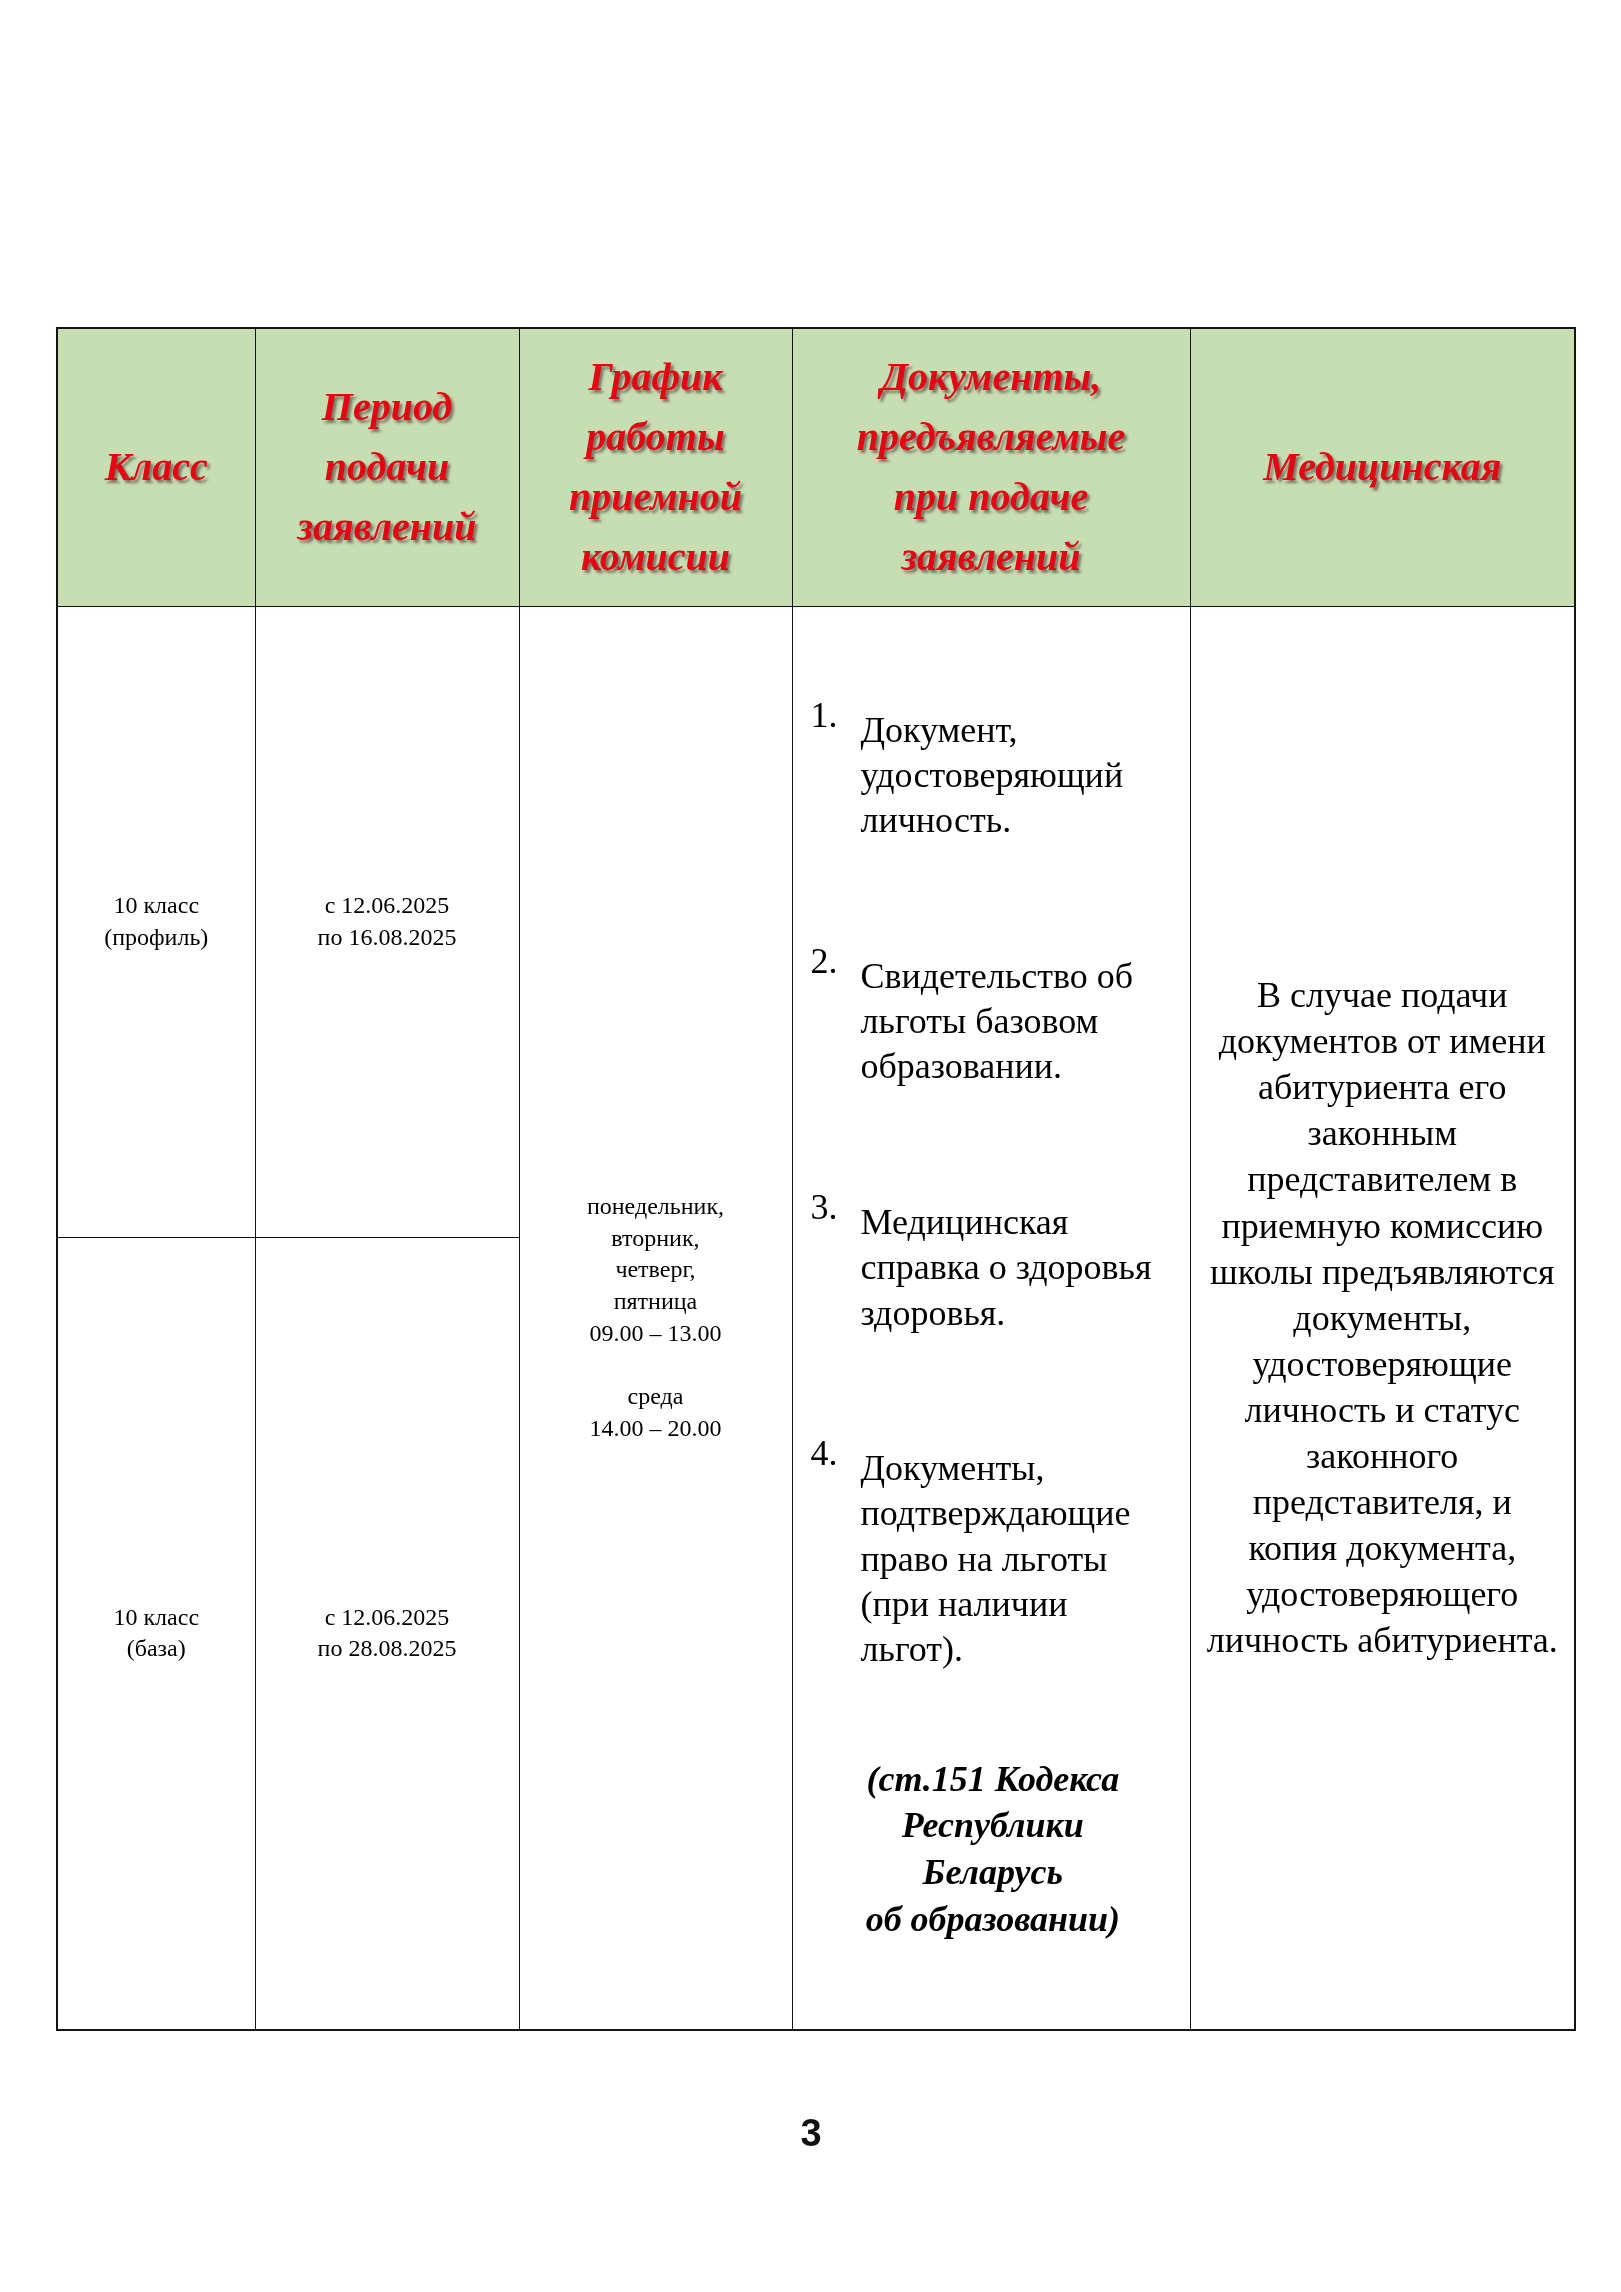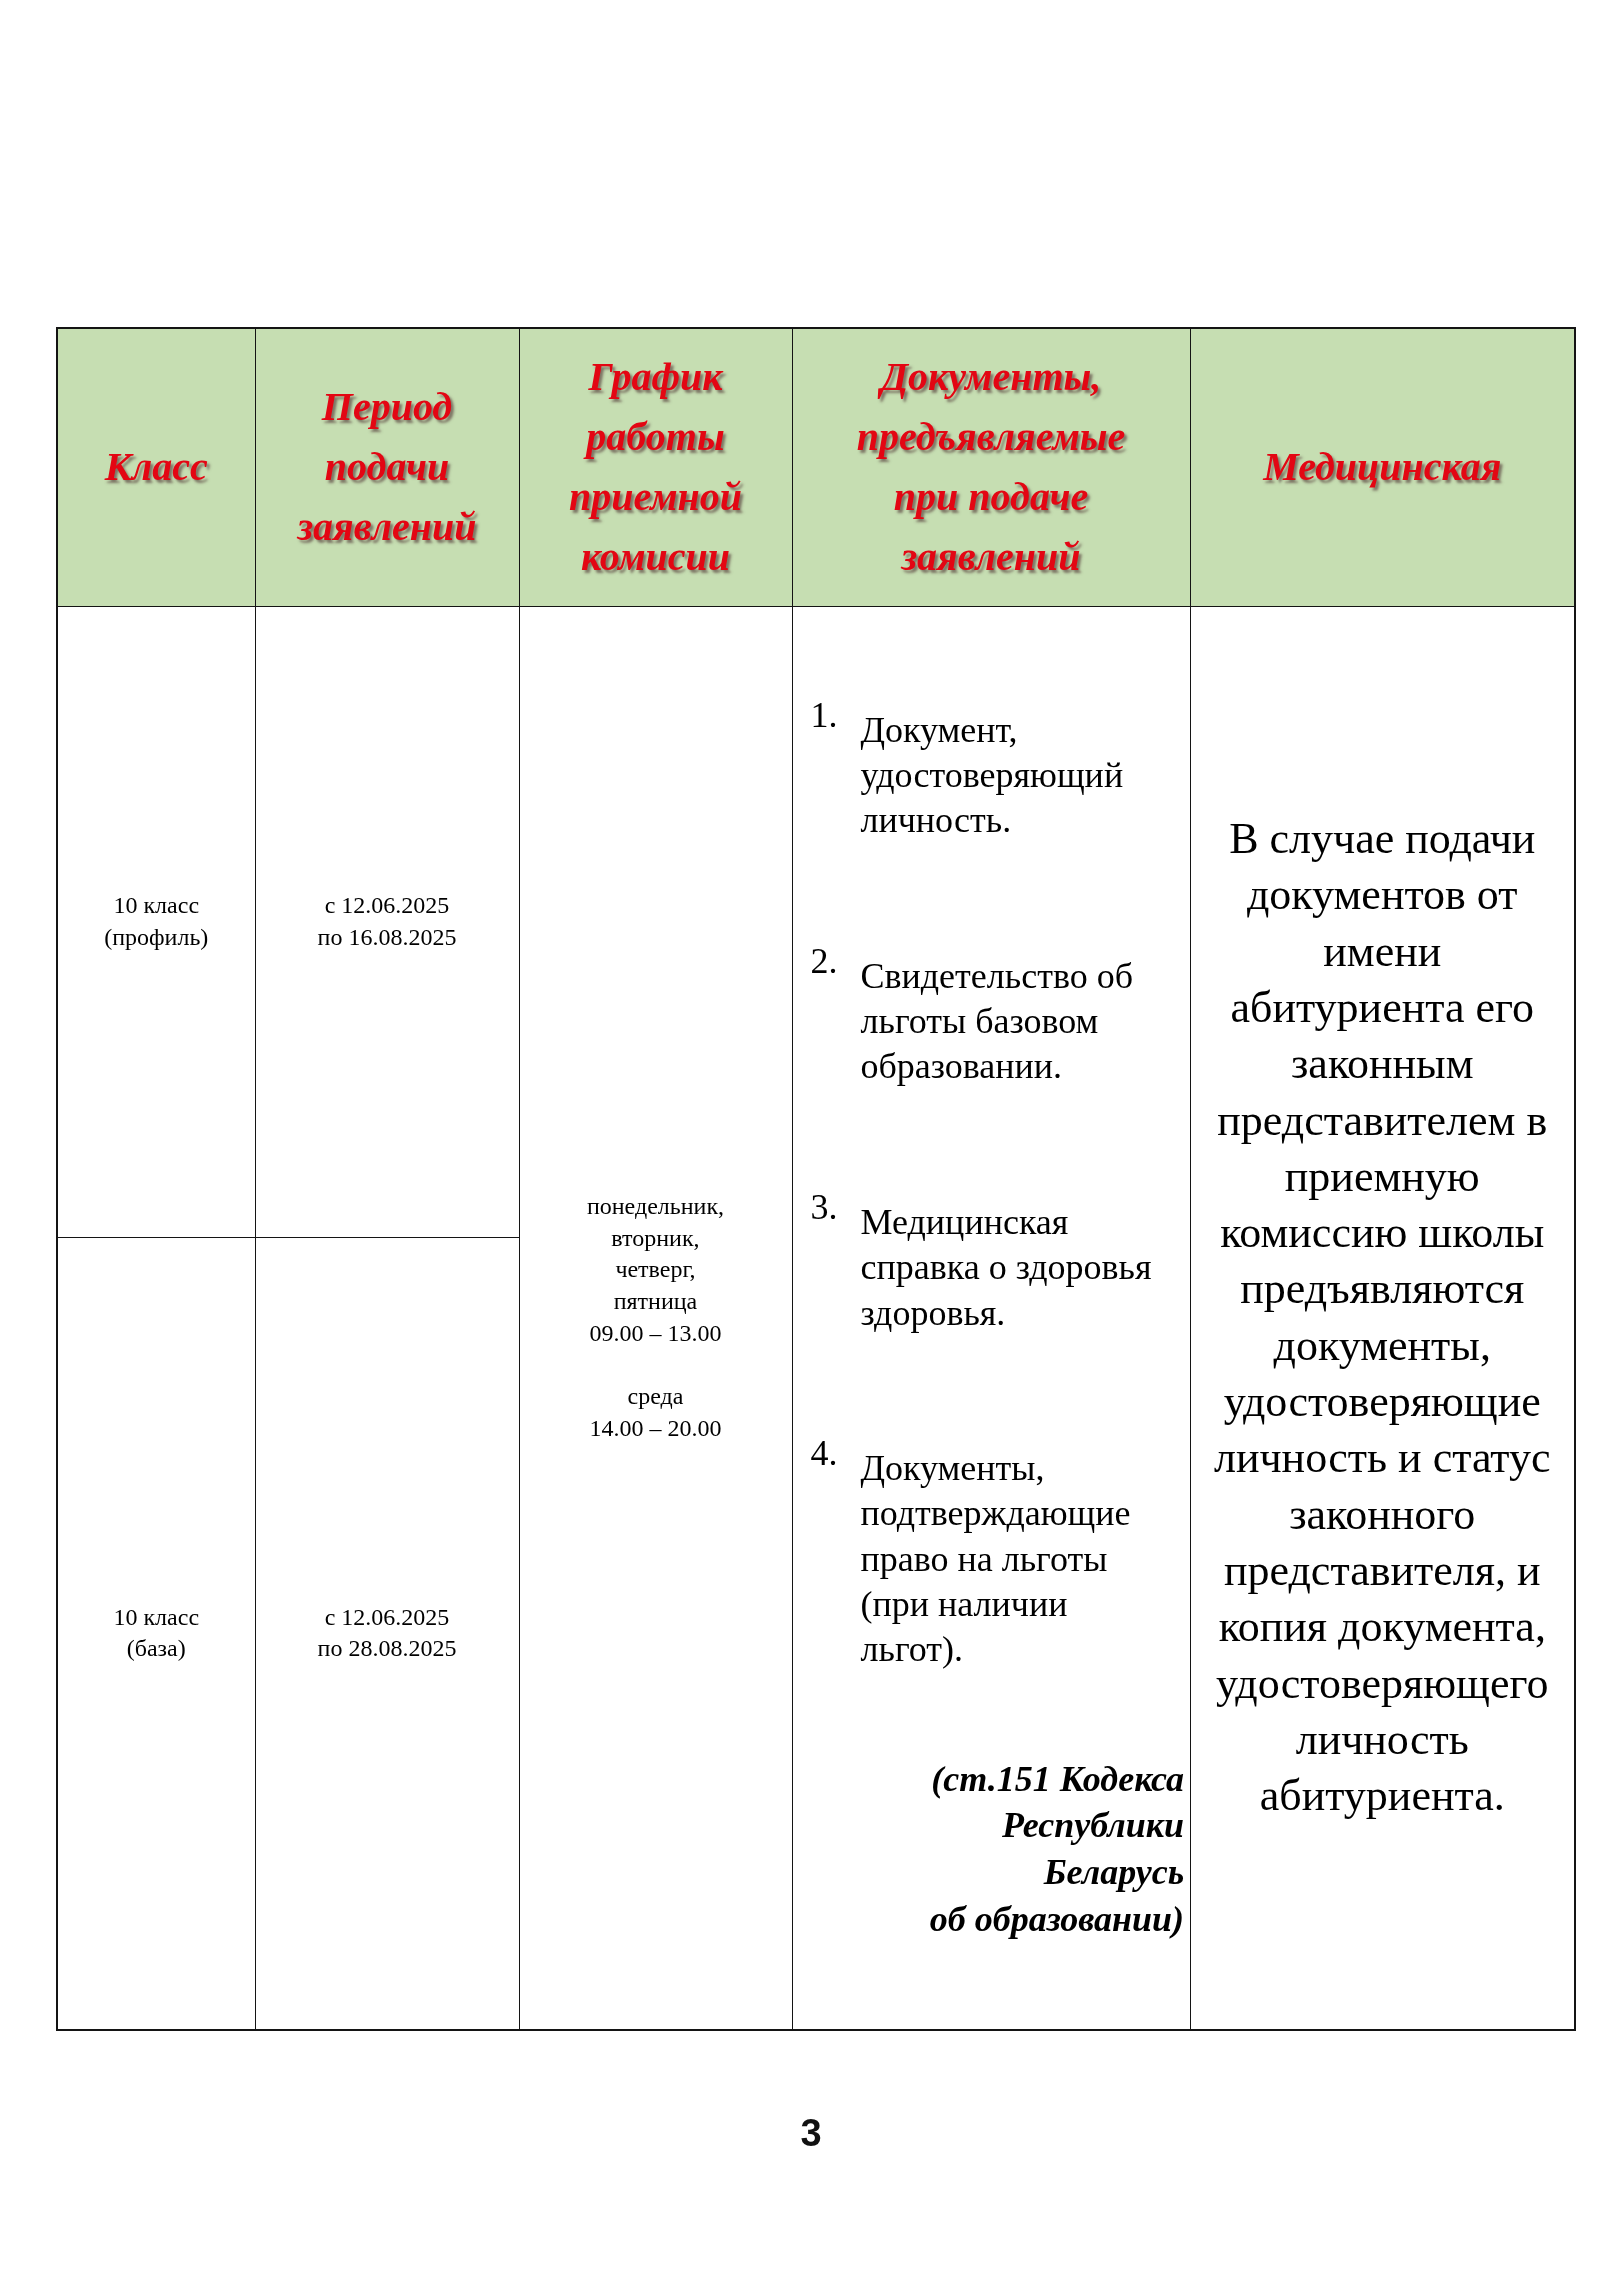--- a/index.html
+++ b/index.html
@@ -90,30 +90,30 @@
     box-sizing: border-box;
     padding-left: 9px;
   }
   .doc-item .txt {
     flex: 1;
     padding-right: 21.5px;
     margin-top: 15px;
   }
   .doc-citation {
     margin-top: 83px;
-    text-align: right;
+    text-align: center;
     font-weight: bold;
     font-style: italic;
     font-size: 36px;
     line-height: 1.3;
     white-space: pre-line;
   }
   td.cell-note {
     text-align: center;
-    font-size: 44px;
+    font-size: 36px;
     line-height: 1.28;
     padding: 0 14.3px;
   }
   .page-number {
     position: absolute;
     left: 0;
     right: 0;
     top: 2112px;
     text-align: center;
     font-family: "Liberation Sans", sans-serif;

